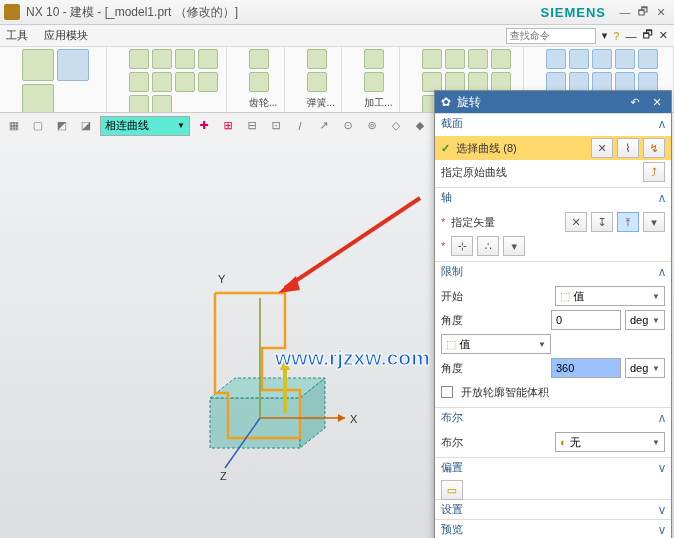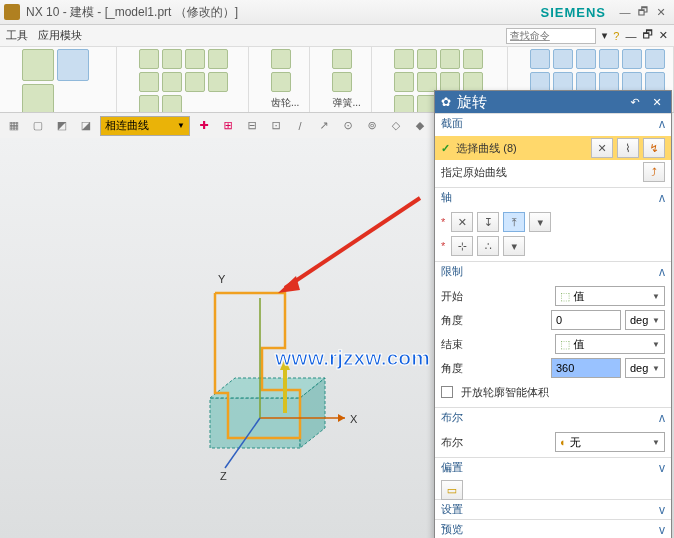--- a/index.html
+++ b/index.html
@@ -4,48 +4,48 @@
 <style>
 * { margin: 0; padding: 0; box-sizing: border-box; font-family: "Microsoft YaHei", Arial, sans-serif; font-size: 11px; }
 body { width: 674px; height: 538px; background: #f5f5f5; overflow: hidden; position: relative; }
 
 .titlebar { height: 24px; background: linear-gradient(#f7f7f7,#ececec); display: flex; align-items: center; padding: 12px 4px; border-bottom: 1px solid #ccc; }
 .titlebar .logo { width: 16px; height: 16px; background: #b08020; border-radius: 2px; margin-right: 6px; }
 .titlebar .title { flex: 1; color: #555; font-size: 12px; }
 .titlebar .brand { color: #009999; font-weight: bold; font-size: 13px; letter-spacing: 1px; margin-right: 10px; }
 .titlebar .winbtn { width: 18px; text-align: center; color: #666; cursor: default; }
 
-.menubar { height: 22px; display: flex; align-items: center; padding: 0 6px; gap: 10px; border-bottom: 1px solid #ddd; }
+.menubar { height: 22px; display: flex; align-items: center; padding: 0 6px; gap: 16px; border-bottom: 1px solid #ddd; }
 .menubar span { color: #333; }
 .menubar .search { margin-left: auto; display: flex; align-items: center; gap: 6px; }
-.menubar .search input { width: 90px; height: 16px; border: 1px solid #bbb; font-size: 10px; padding: 0 3px; color: #999; text-decoration: underline; }
+.menubar .search input { width: 90px; height: 16px; border: 1px solid #bbb; font-size: 10px; padding: 0 3px; color: #999; }
 
 .ribbon { height: 66px; background: #fafafa; border-bottom: 1px solid #ccc; display: flex; overflow: hidden; }
 .rgroup { border-right: 1px solid #ddd; padding: 2px 4px; display: flex; flex-direction: column; justify-content: space-between; margin-left: 18px; }
 .rgicons { display: flex; gap: 3px; flex-wrap: wrap; }
 .ricon { width: 20px; height: 20px; background: #d6e4c0; border: 1px solid #aac090; border-radius: 2px; }
 .ricon.blue { background: #c9ddf0; border-color: #8fb8da; }
 .ricon.big { width: 32px; height: 32px; }
 .rgroup .lbl { font-size: 10px; color: #444; white-space: nowrap; }
 
 .toolbar2 { height: 26px; background: #f2f2f2; border-bottom: 1px solid #ccc; display: flex; align-items: center; padding: 0 4px; gap: 4px; }
 .tbbtn { width: 20px; height: 20px; border: 1px solid transparent; display: inline-flex; align-items: center; justify-content: center; color: #777; }
-.tbsel { height: 20px; border: 1px solid #aaa; background: #eab308; padding: 0 4px; display: inline-flex; align-items: center; min-width: 90px; }
+.tbsel { height: 20px; border: 1px solid #aaa; background: #5eead4; padding: 0 4px; display: inline-flex; align-items: center; min-width: 90px; }
 .tbsel .arr { margin-left: auto; font-size: 8px; }
 
 .workspace { position: absolute; top: 138px; left: 0; right: 0; bottom: 0; background: linear-gradient(#f0f1f2,#dcdedf); }
 
 .canvas { position: absolute; inset: 0; }
 .watermark { position: absolute; left: 275px; top: 345px; font-weight: bold; font-size: 21px; color: #1060e0; -webkit-text-stroke: 1px #fff; text-shadow: 0 0 2px #fff; }
 .axis-label { position: absolute; font-size: 11px; color: #333; }
 
 .panel { position: absolute; top: 90px; right: 2px; width: 238px; background: #fff; border: 1px solid #888; box-shadow: -2px 2px 6px rgba(0,0,0,0.2); }
 .panel-title { height: 22px; background: #3a6ea5; color: #fff; display: flex; align-items: center; padding: 0 6px; gap: 6px; }
 .panel-title .gear { font-size: 12px; }
-.panel-title .txt { flex: 1; font-size: 15px; }
+.panel-title .txt { flex: 1; font-size: 12px; }
 .panel-title .pbtn { width: 16px; text-align: center; cursor: default; }
 
 .section-hdr { height: 20px; background: #fff; border-top: 1px solid #ddd; display: flex; align-items: center; padding: 0 6px; color: #2a5a8a; }
 .section-hdr .chev { margin-left: auto; color: #3a6ea5; font-size: 12px; }
 .section-body { padding: 3px 6px; }
 
 .row { display: flex; align-items: center; height: 24px; gap: 4px; }
 .row .lbl { flex: 1; color: #333; }
 .row .star { color: #d04040; margin-right: 2px; }
 .row .check { color: #2a9a2a; font-weight: bold; margin-right: 2px; }
@@ -116,20 +116,27 @@
       </div>
     <span class="lbl">齿轮...</span>
   </div>
   <div class="rgroup" style="width:44px">
     <div class="rgicons">
         <div class="ricon"></div>
         <div class="ricon"></div>
       </div>
     <span class="lbl">弹簧...</span>
   </div>
+  <div class="rgroup" style="width:44px">
+    <div class="rgicons">
+        <div class="ricon"></div>
+        <div class="ricon"></div>
+      </div>
+    <span class="lbl">加工...</span>
+  </div>
   <div class="rgroup" style="width:120px">
     <div class="rgicons">
       <div class="ricon"></div>
         <div class="ricon"></div>
         <div class="ricon"></div>
         <div class="ricon"></div>
         <div class="ricon"></div>
       <div class="ricon"></div>
         <div class="ricon"></div>
         <div class="ricon"></div>
@@ -234,20 +241,21 @@
     </div>
   </div>
 
   <div class="section-hdr">
     <span>轴</span>
     <span class="chev">ʌ</span>
   </div>
   <div class="section-body">
     <div class="row">
       <span class="star">*</span>
+      <span class="lbl">指定矢量</span>
       <span class="minibtn">✕</span>
       <span class="minibtn">↧</span>
       <span class="minibtn sel">⤒</span>
       <span class="minibtn">▾</span>
     </div>
     <div class="row">
       <span class="star">*</span>
       <span class="minibtn">⊹</span>
       <span class="minibtn">∴</span>
       <span class="minibtn">▾</span>
@@ -269,21 +277,20 @@
       <span class="lbl">角度</span>
       <div class="miniinput">
           <span>0</span>
         </div>
       <div class="minisel" style="min-width:40px">
           <span>deg</span>
           <span class="arr">▼</span>
         </div>
     </div>
     <div class="row">
-      <span class="lbl">结束</span>
       <div class="minisel" style="min-width:110px">
         <span style="color:#7a5">⬚</span>&nbsp;<span>值</span><span class="arr">▼</span>
       </div>
     </div>
     <div class="row">
       <span class="lbl">角度</span>
       <div class="miniinput sel">
           <span>360</span>
         </div>
       <div class="minisel" style="min-width:40px">

